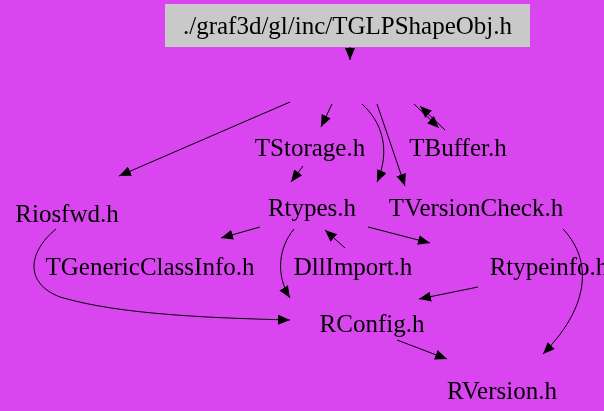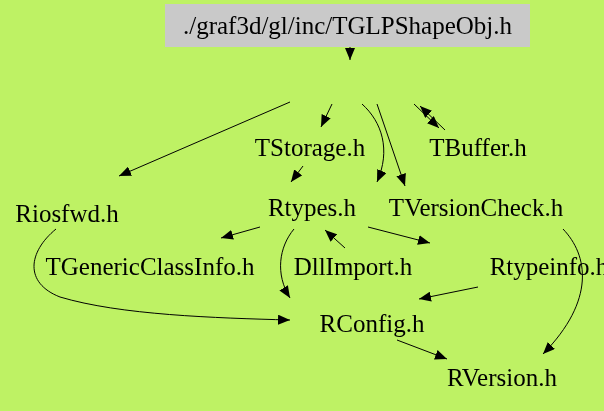--- a/index.html
+++ b/index.html
@@ -4,21 +4,21 @@
 <style>
   html, body {
     margin: 0;
     padding: 0;
     background: #ffffff;
   }
   #canvas {
     position: relative;
     width: 604px;
     height: 411px;
-    background: #bef264;
+    background: #d946ef;
     overflow: hidden;
     font-family: "Liberation Serif", "DejaVu Serif", serif;
   }
   #edges {
     position: absolute;
     left: 0;
     top: 0;
     width: 604px;
     height: 411px;
   }
@@ -77,23 +77,23 @@
     <path marker-end="url(#arrow)" d="M 294 229 C 279 247, 275 274, 290 298"></path>
     <path marker-end="url(#arrow)" d="M 478 287 L 419 299"></path>
     <path marker-end="url(#arrow)" d="M 56 229 C 28 252, 24 283, 60 297 C 120 315, 215 318, 290 320"></path>
     <path marker-end="url(#arrow)" d="M 563 229 C 588 255, 596 300, 543 354"></path>
     <path marker-end="url(#arrow)" d="M 397 340 L 447 359"></path>
   </svg>
 
   <div class="main-node">./graf3d/gl/inc/TGLPShapeObj.h</div>
 
   <div class="node" style="left:310px; top:147px;">TStorage.h</div>
-  <div class="node" style="left:458px; top:147px;margin-left:20px;">TBuffer.h</div>
+  <div class="node" style="left:458px; top:147px;">TBuffer.h</div>
   <div class="node" style="left:67px;  top:207px;margin-top:6px;">Riosfwd.h</div>
   <div class="node" style="left:312px; top:207px;">Rtypes.h</div>
   <div class="node" style="left:476px; top:207px;font-family:Liberation Serif, serif;">TVersionCheck.h</div>
   <div class="node" style="left:150px; top:266px;">TGenericClassInfo.h</div>
   <div class="node" style="left:353px; top:266px;">DllImport.h</div>
   <div class="node" style="left:501px; top:266px;margin-left:48px;">Rtypeinfo.h</div>
   <div class="node" style="left:348px; top:323px;margin-left:24px;">RConfig.h</div>
-  <div class="node" style="left:502px; top:377px;">RVersion.h</div>
+  <div class="node" style="left:502px; top:390px;">RVersion.h</div>
 
 </div>
 
 </body></html>

